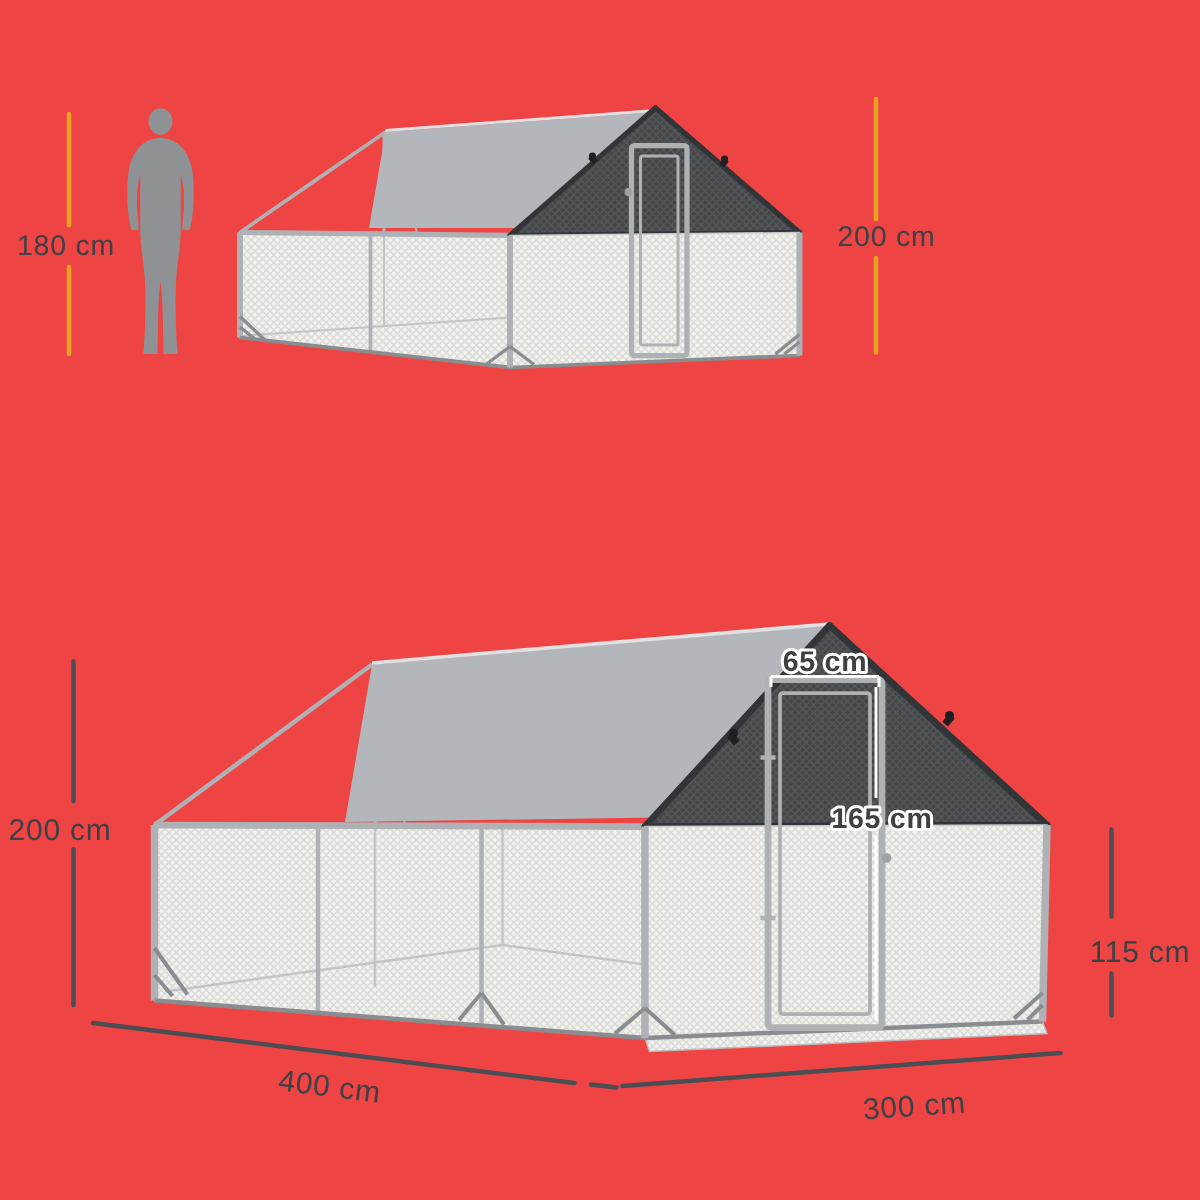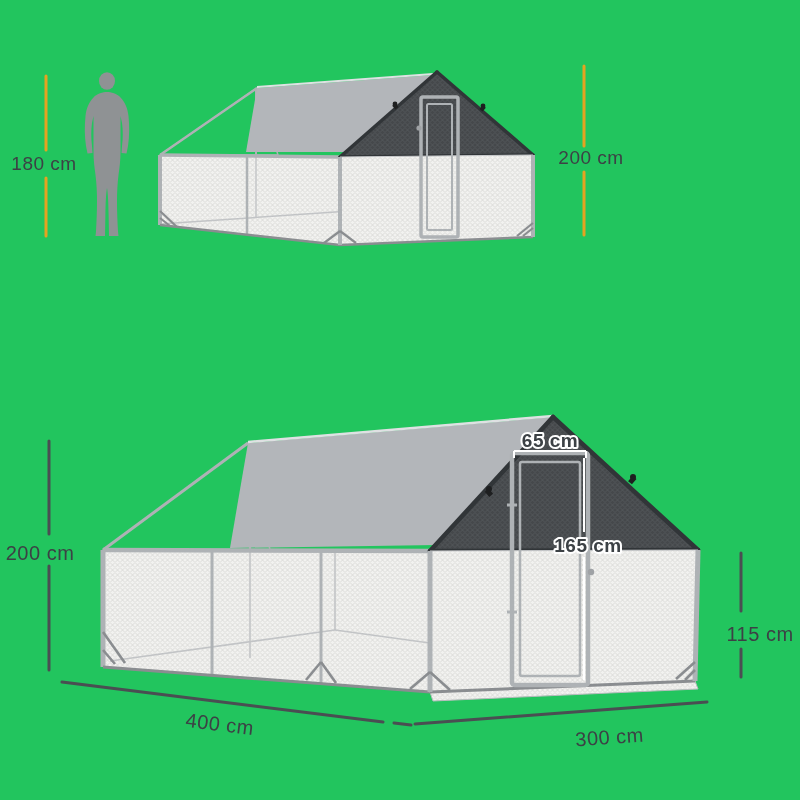--- a/index.html
+++ b/index.html
@@ -1,16 +1,16 @@
 <!DOCTYPE html>
 <html><head>
 <meta charset="utf-8">
 <style>
   html,body{margin:0;padding:0;background:#ffffff;}
-  .stage{position:relative;width:800px;height:800px;background:#22c55e;overflow:hidden;}
+  .stage{position:relative;width:800px;height:800px;background:#ef4444;overflow:hidden;}
   svg{display:block;}
   .lbl{
     font-family:"Liberation Sans", sans-serif;
     font-size:19px;
     fill:#3C4145;
     letter-spacing:0.5px;
   }
   .lbl-big{font-size:20px;}
   .lbl-outline{
     font-family:"Liberation Sans", sans-serif;

